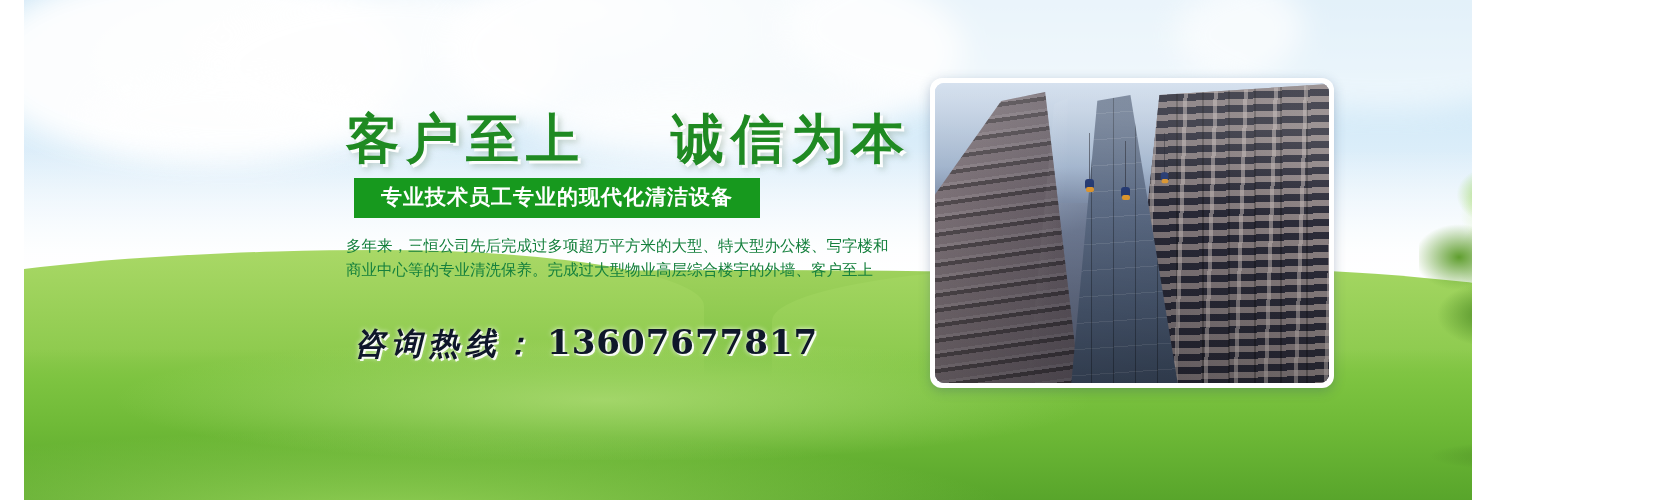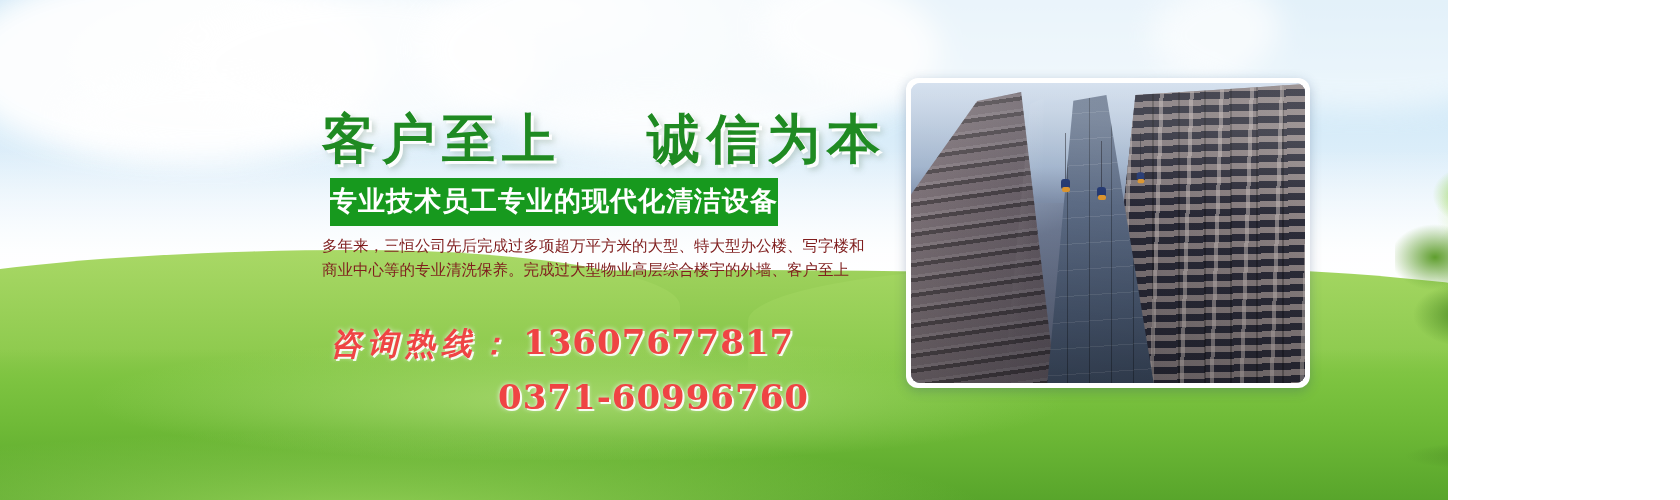--- a/index.html
+++ b/index.html
@@ -2,20 +2,21 @@
 <html><head>
 <meta charset="utf-8">
 <style>
   * { margin:0; padding:0; box-sizing:border-box; }
   html,body { width:1680px; height:500px; overflow:hidden; }
   body { font-family:"Liberation Sans", sans-serif; }
 
   #banner {
     position:relative; width:1448px; height:500px; overflow:hidden;
     background:#ffffff;
+    margin-left:24px;
   }
 
   
   .sky {
     position:absolute; inset:0;
     background:
       radial-gradient(ellipse 520px 200px at 15% 8%, rgba(255,255,255,.95), rgba(255,255,255,0) 70%),
       radial-gradient(ellipse 420px 160px at 38% 2%, rgba(255,255,255,.9), rgba(255,255,255,0) 72%),
       linear-gradient(180deg,#b9dcf2 0%, #cfe8f7 18%, #e3f1fb 38%, #f4fafd 56%, #ffffff 70%);
   }
@@ -181,39 +182,39 @@
     position:absolute; left:322px; top:104px;
     font-family:"DejaVu Serif","Liberation Serif",serif;
     font-size:53px; font-weight:700; letter-spacing:7px; color:#1f8a22;
     text-shadow:3px 3px 0 rgba(255,255,255,.95), 5px 5px 6px rgba(90,120,90,.35);
     white-space:nowrap;
   }
   .headline .gap { display:inline-block; width:34px; }
 
   .subbar {
     position:absolute; left:330px; top:178px;
-    background:#17991e; padding:5px 0 7px;
-    font-size:27px; font-weight:700; letter-spacing:1px; color:#ffffff;
+    background:#17991e; padding:5px 27px 7px;
+    font-size:21px; font-weight:700; letter-spacing:1px; color:#ffffff;
     font-family:"DejaVu Sans","Liberation Sans",sans-serif;
     white-space:nowrap;
   }
 
   .desc {
     position:absolute; left:322px; top:234px; width:562px;
-    font-size:15.5px; line-height:24px; color:#7f1d1d;
+    font-size:15.5px; line-height:24px; color:#15803d;
     font-family:"DejaVu Sans","Liberation Sans",sans-serif;
     text-align:justify;
   }
   .desc div { white-space:nowrap; }
   .desc .l3 { text-indent:6px; }
 
   .hotline {
     position:absolute; left:330px; top:322px; width:420px;
     font-family:"DejaVu Serif","Liberation Serif",serif;
-    font-weight:700; color:#ef4444; white-space:nowrap;
+    font-weight:700; color:#0f172a; white-space:nowrap;
     text-shadow:2px 2px 0 rgba(255,255,255,.9), 0 0 5px rgba(255,255,255,.85);
   }
   .hl-row1 { font-size:31px; letter-spacing:2px; font-style:italic; }
   .hl-row1 .lbl { letter-spacing:6px; }
   .hl-row1 .num { font-style:normal; font-size:34px; letter-spacing:1px; margin-left:8px; }
   .hl-row2 {
     margin-top:12px; margin-left:168px;
     font-size:34px; letter-spacing:1px;
   }
 </style>
@@ -288,16 +289,15 @@
 
   <div class="desc">
     <div class="l1">多年来，三恒公司先后完成过多项超万平方米的大型、特大型办公楼、写字楼和</div>
     <div class="l2">商业中心等的专业清洗保养。完成过大型物业高层综合楼宇的外墙、客户至上</div>
   </div>
 
   <div class="hotline">
     <div class="hl-row1">
       <span class="lbl">咨询热线：</span><span class="num">13607677817</span>
     </div>
-    <div class="hl-row2">0371-60996760</div>
   </div>
 
 </div>
 
 </body></html>

